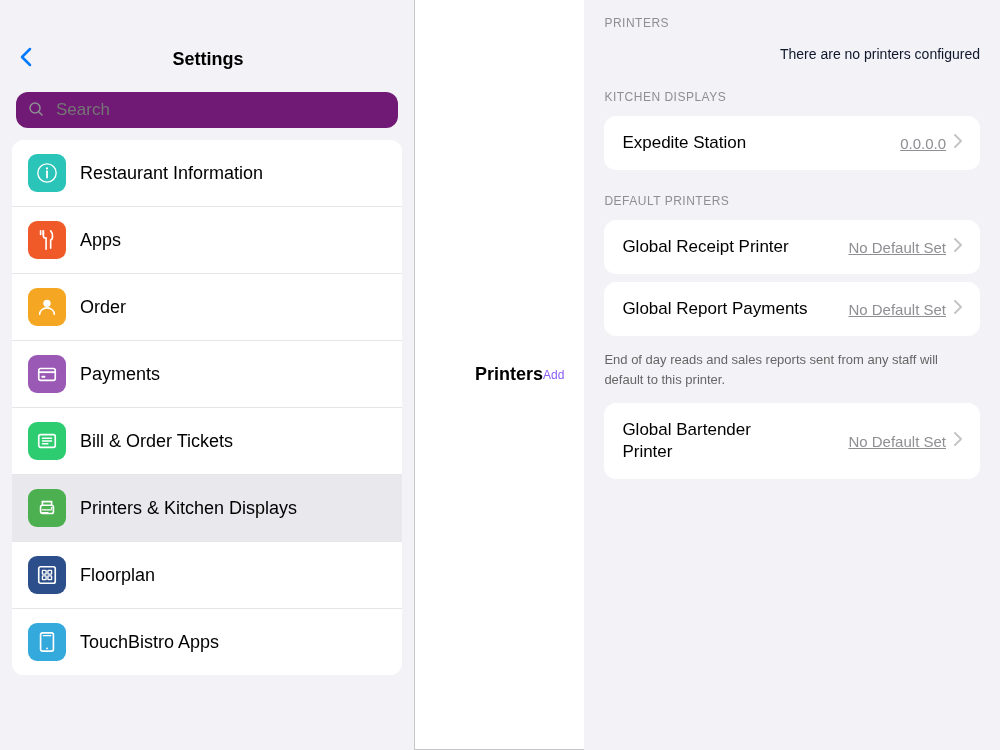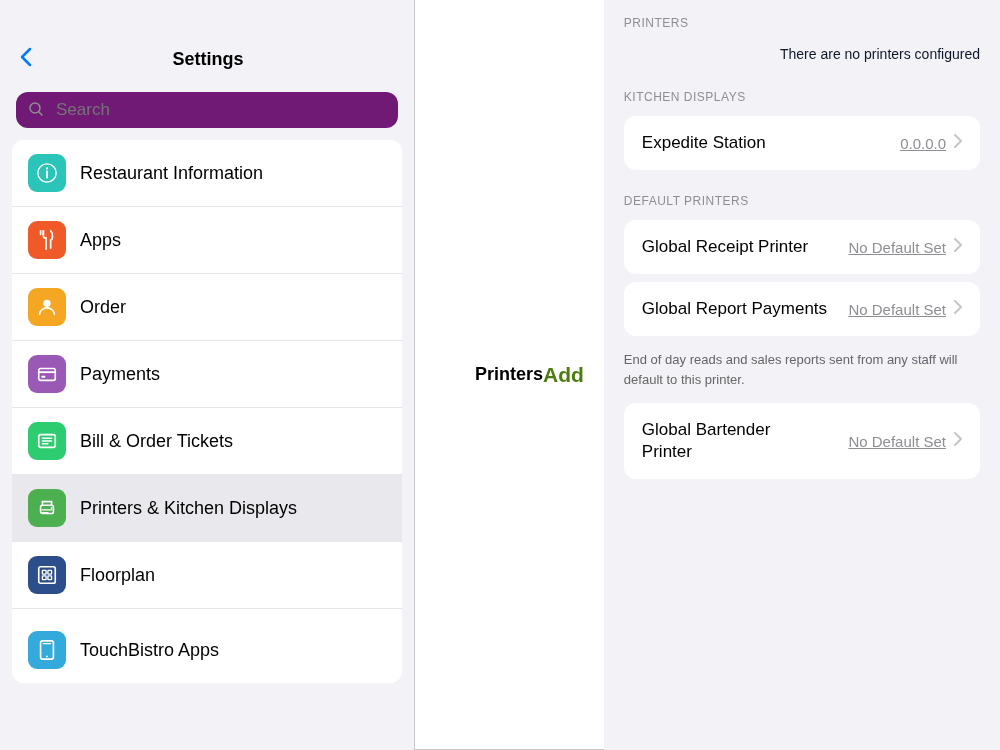--- a/index.html
+++ b/index.html
@@ -91,21 +91,20 @@
       align-items: center;
       padding: 14px 16px;
       border-bottom: 1px solid #e5e5ea;
       cursor: pointer;
       background: #fff;
       gap: 14px;
     }
 
     .menu-item:last-child {
       border-bottom: none;
-      margin-top: 8px;
     }
 
     .menu-item.active {
       background: #e8e8ed;
     }
 
     .menu-icon {
       width: 38px;
       height: 38px;
       border-radius: 9px;
@@ -148,23 +147,23 @@
 
     .content-title {
       font-size: 18px;
       font-weight: 700;
       color: #000;
       flex: 1;
       text-align: center;
     }
 
     .add-button {
-      color: #4d7c0f;
-      font-size: 21px;
-      font-weight: 700;
+      color: #8b5cf6;
+      font-size: 12px;
+      font-weight: 400;
       background: none;
       border: none;
       cursor: pointer;
     }
 
     .content-header-spacer {
       width: 40px;
     }
 
     .section {

